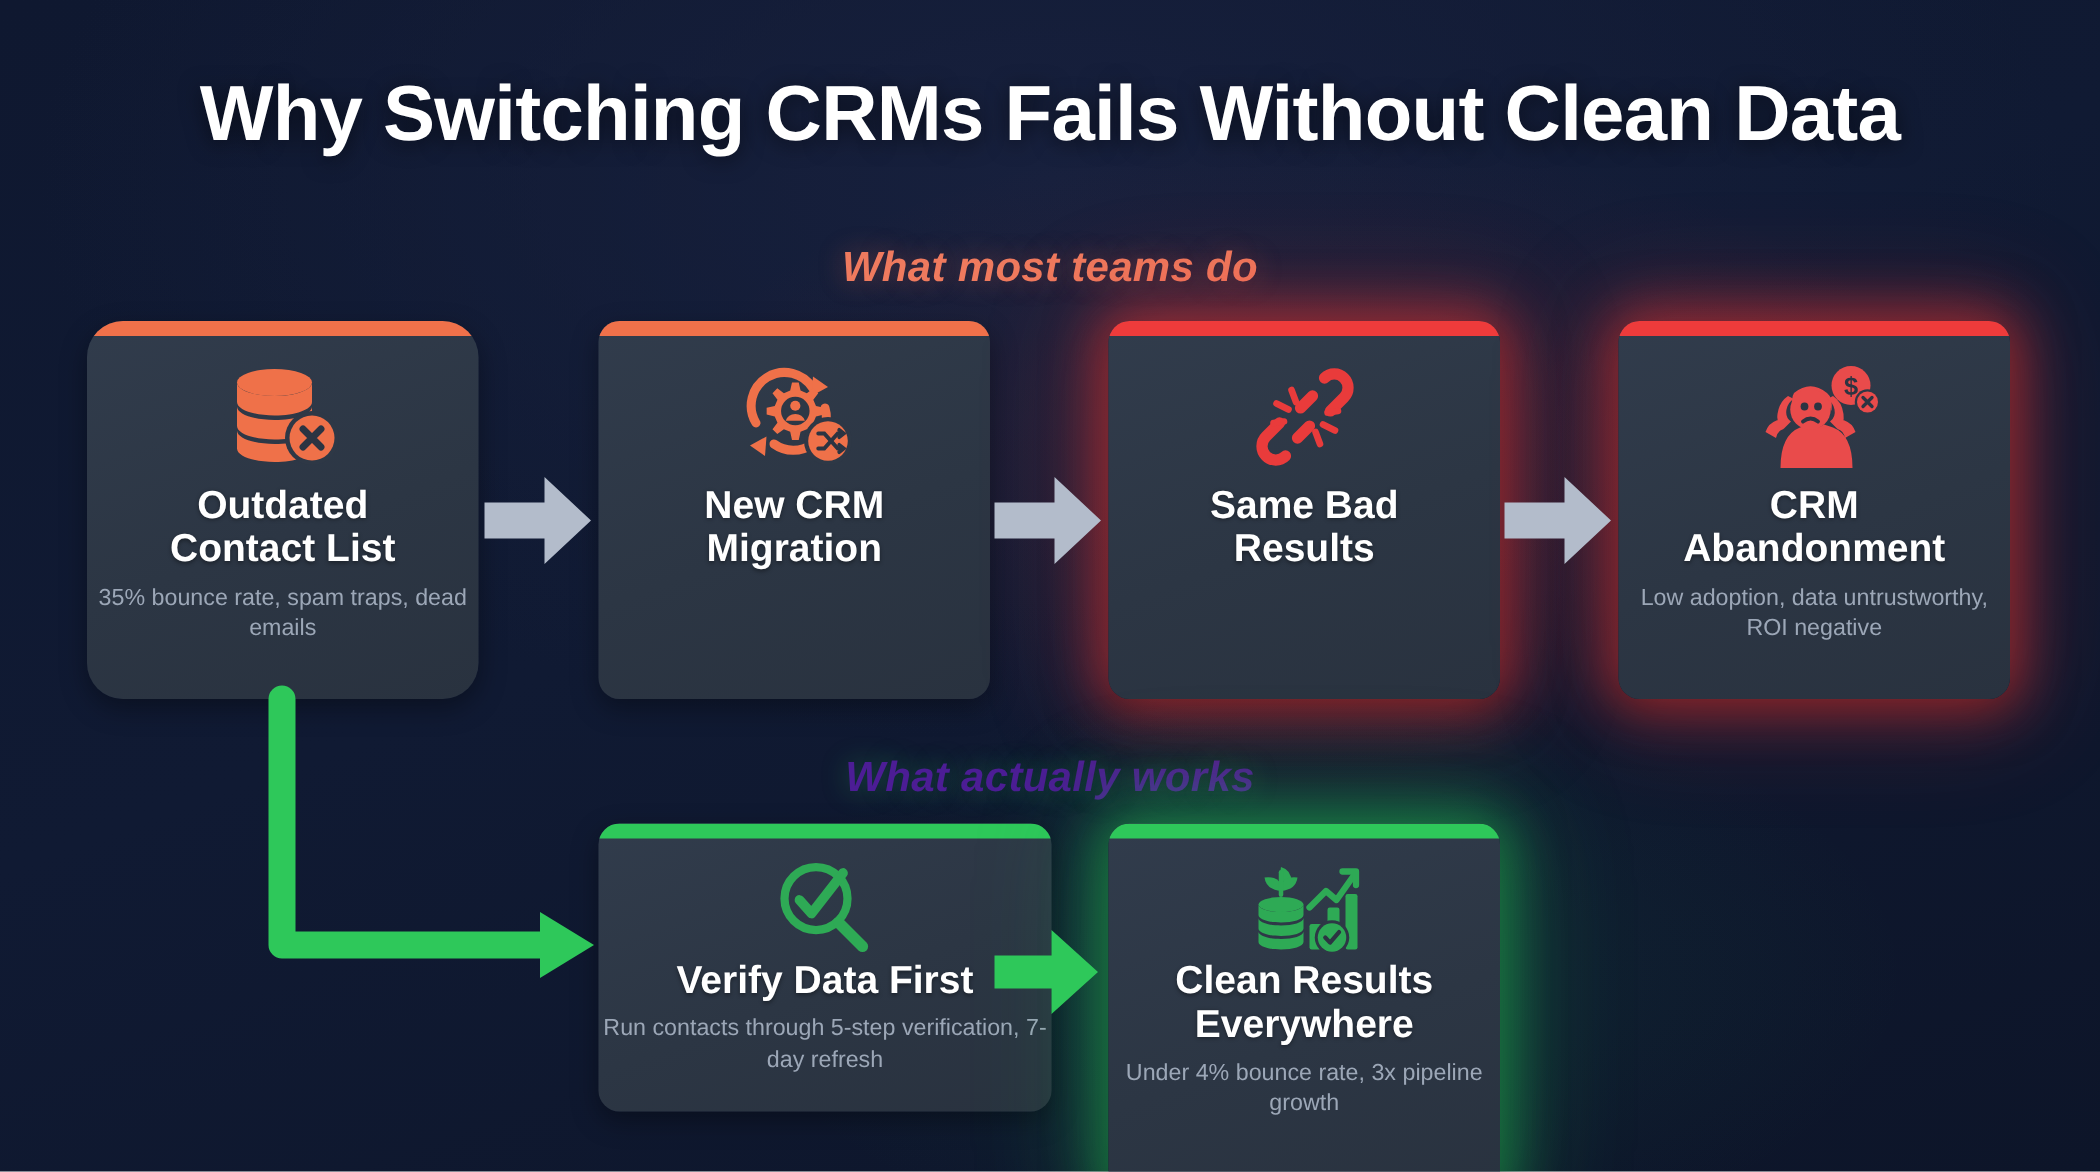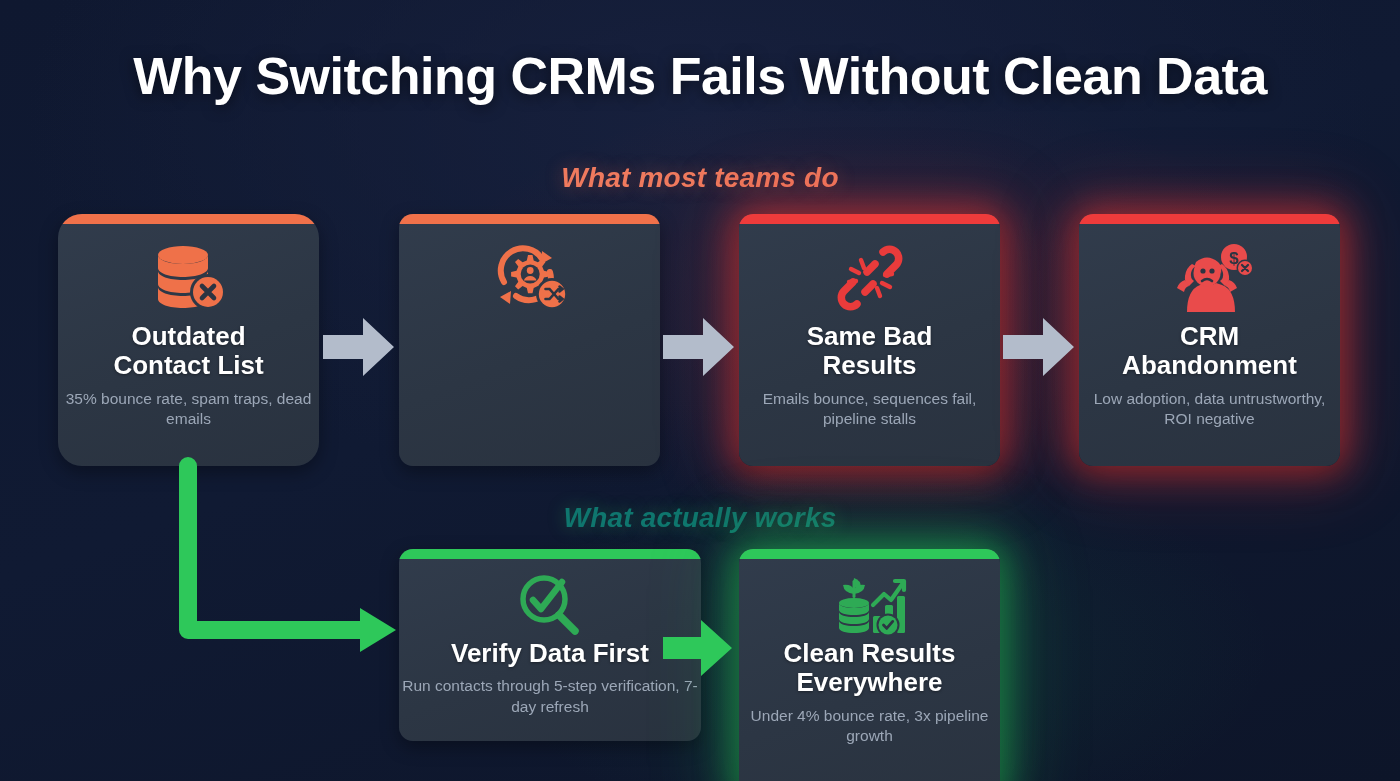--- a/index.html
+++ b/index.html
@@ -25,21 +25,21 @@
     text-shadow:0 2px 14px rgba(0,0,0,0.55);
   }
 
   
   .section-label {
     position:absolute; width:1400px; text-align:center;
     font-size:28px; font-weight:bold; font-style:italic;
     letter-spacing:0.2px;
   }
   .label-bad  { top:162px; color:#ef7a5e; text-shadow:0 0 18px rgba(239,110,80,0.35); }
-  .label-good { top:502px; color:#0f766e; text-shadow:0 0 18px rgba(47,199,95,0.35); }
+  .label-good { top:502px; color:#4c1d95; text-shadow:0 0 18px rgba(47,199,95,0.35); }
 
   
   .card {
     position:absolute;
     border-radius:14px;
     background:linear-gradient(160deg, #313c4c 0%, #2c3644 55%, #29323f 100%);
     overflow:hidden;
     display:flex; flex-direction:column; align-items:center;
     box-shadow:0 6px 18px rgba(0,0,0,0.35);
   }
@@ -117,20 +117,24 @@
         <circle cx="62" cy="52" r="16" fill="#2e3846"></circle>
         <circle cx="62" cy="52" r="13.2" fill="#ef7149"></circle>
         <g stroke="#2b3442" stroke-width="2.6" fill="none" stroke-linecap="round">
           <path d="M55.5 47 h4 l9 10 h3"></path>
           <path d="M55.5 57 h4 l9 -10 h3"></path>
           <path d="M69.5 44.6 l3 2.4 -3 2.4"></path>
           <path d="M69.5 54.6 l3 2.4 -3 2.4"></path>
         </g>
       </svg>
     </div>
+    <div class="card-title">
+      <span>New CRM</span><br>
+      <span>Migration</span>
+    </div>
   </div>
 
   <div class="card glow-red" style="left:739px; top:214px; width:261px; height:252px;">
     <div class="accent" style="background:#ee3b3b;"></div>
     <div class="card-icon">
       <svg width="78" height="72" viewBox="0 0 78 72">
         <g stroke="#e93b3b" stroke-width="7.5" stroke-linecap="round" fill="none">
           <path d="M52 10 a9 9 0 0 1 13 13 l-9 9"></path>
           <path d="M44 22 l-8 8"></path>
           <path d="M26 62 a9 9 0 0 1 -13 -13 l9 -9"></path>
@@ -143,21 +147,20 @@
           <path d="M49 54 l-3 -8"></path>
           <path d="M59 45 l-8 -4"></path>
           <path d="M61 32 l-7 1"></path>
         </g>
       </svg>
     </div>
     <div class="card-title">
       <span>Same Bad</span><br>
       <span>Results</span>
     </div>
-    <div class="card-desc">Emails bounce, sequences fail, pipeline stalls</div>
   </div>
 
   <div class="card glow-red" style="left:1079px; top:214px; width:261px; height:252px;">
     <div class="accent" style="background:#ee3b3b;"></div>
     <div class="card-icon">
       <svg width="86" height="72" viewBox="0 0 86 72">
         <g fill="#e94b4b">
           <path d="M20 70 q0 -22 13 -27 l6 -2 q5 4 10 0 l6 2 q13 5 13 27 z"></path>
           <path d="M29 20 q11 -9 22 0 q4 3 3 12 q-2 -6 -6 -7 q-8 2 -16 -1 q-3 2 -4 8 q-1 -9 1 -12z"></path>
           <circle cx="40" cy="31" r="13.5"></circle>

